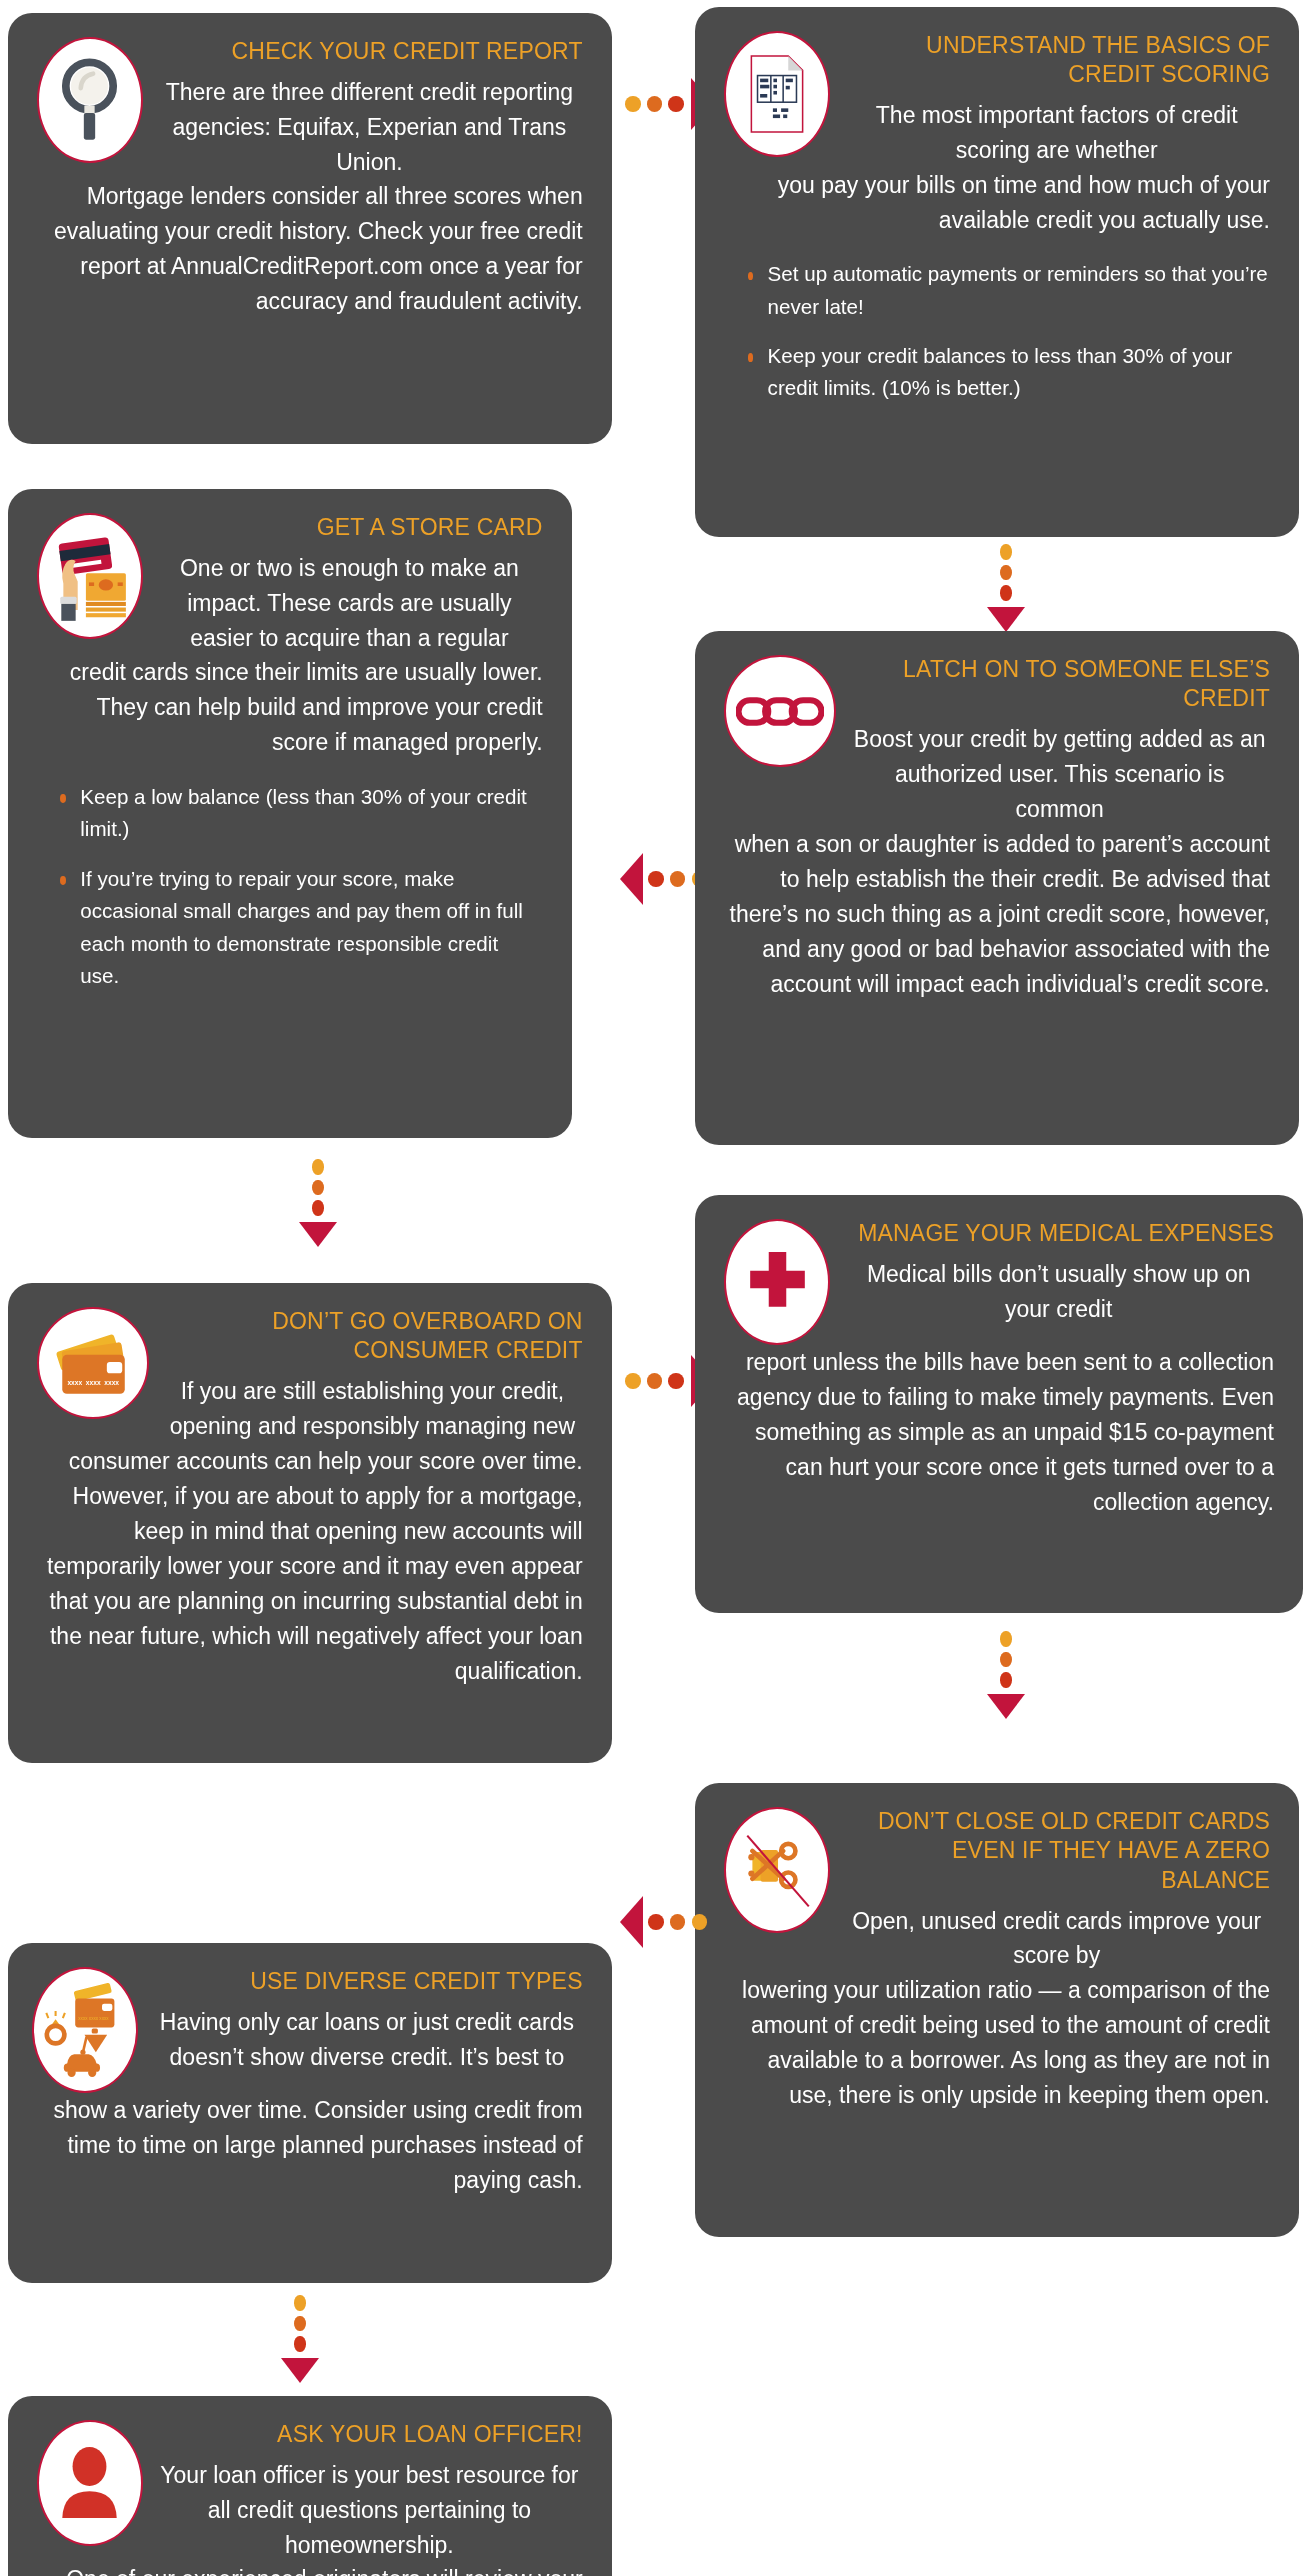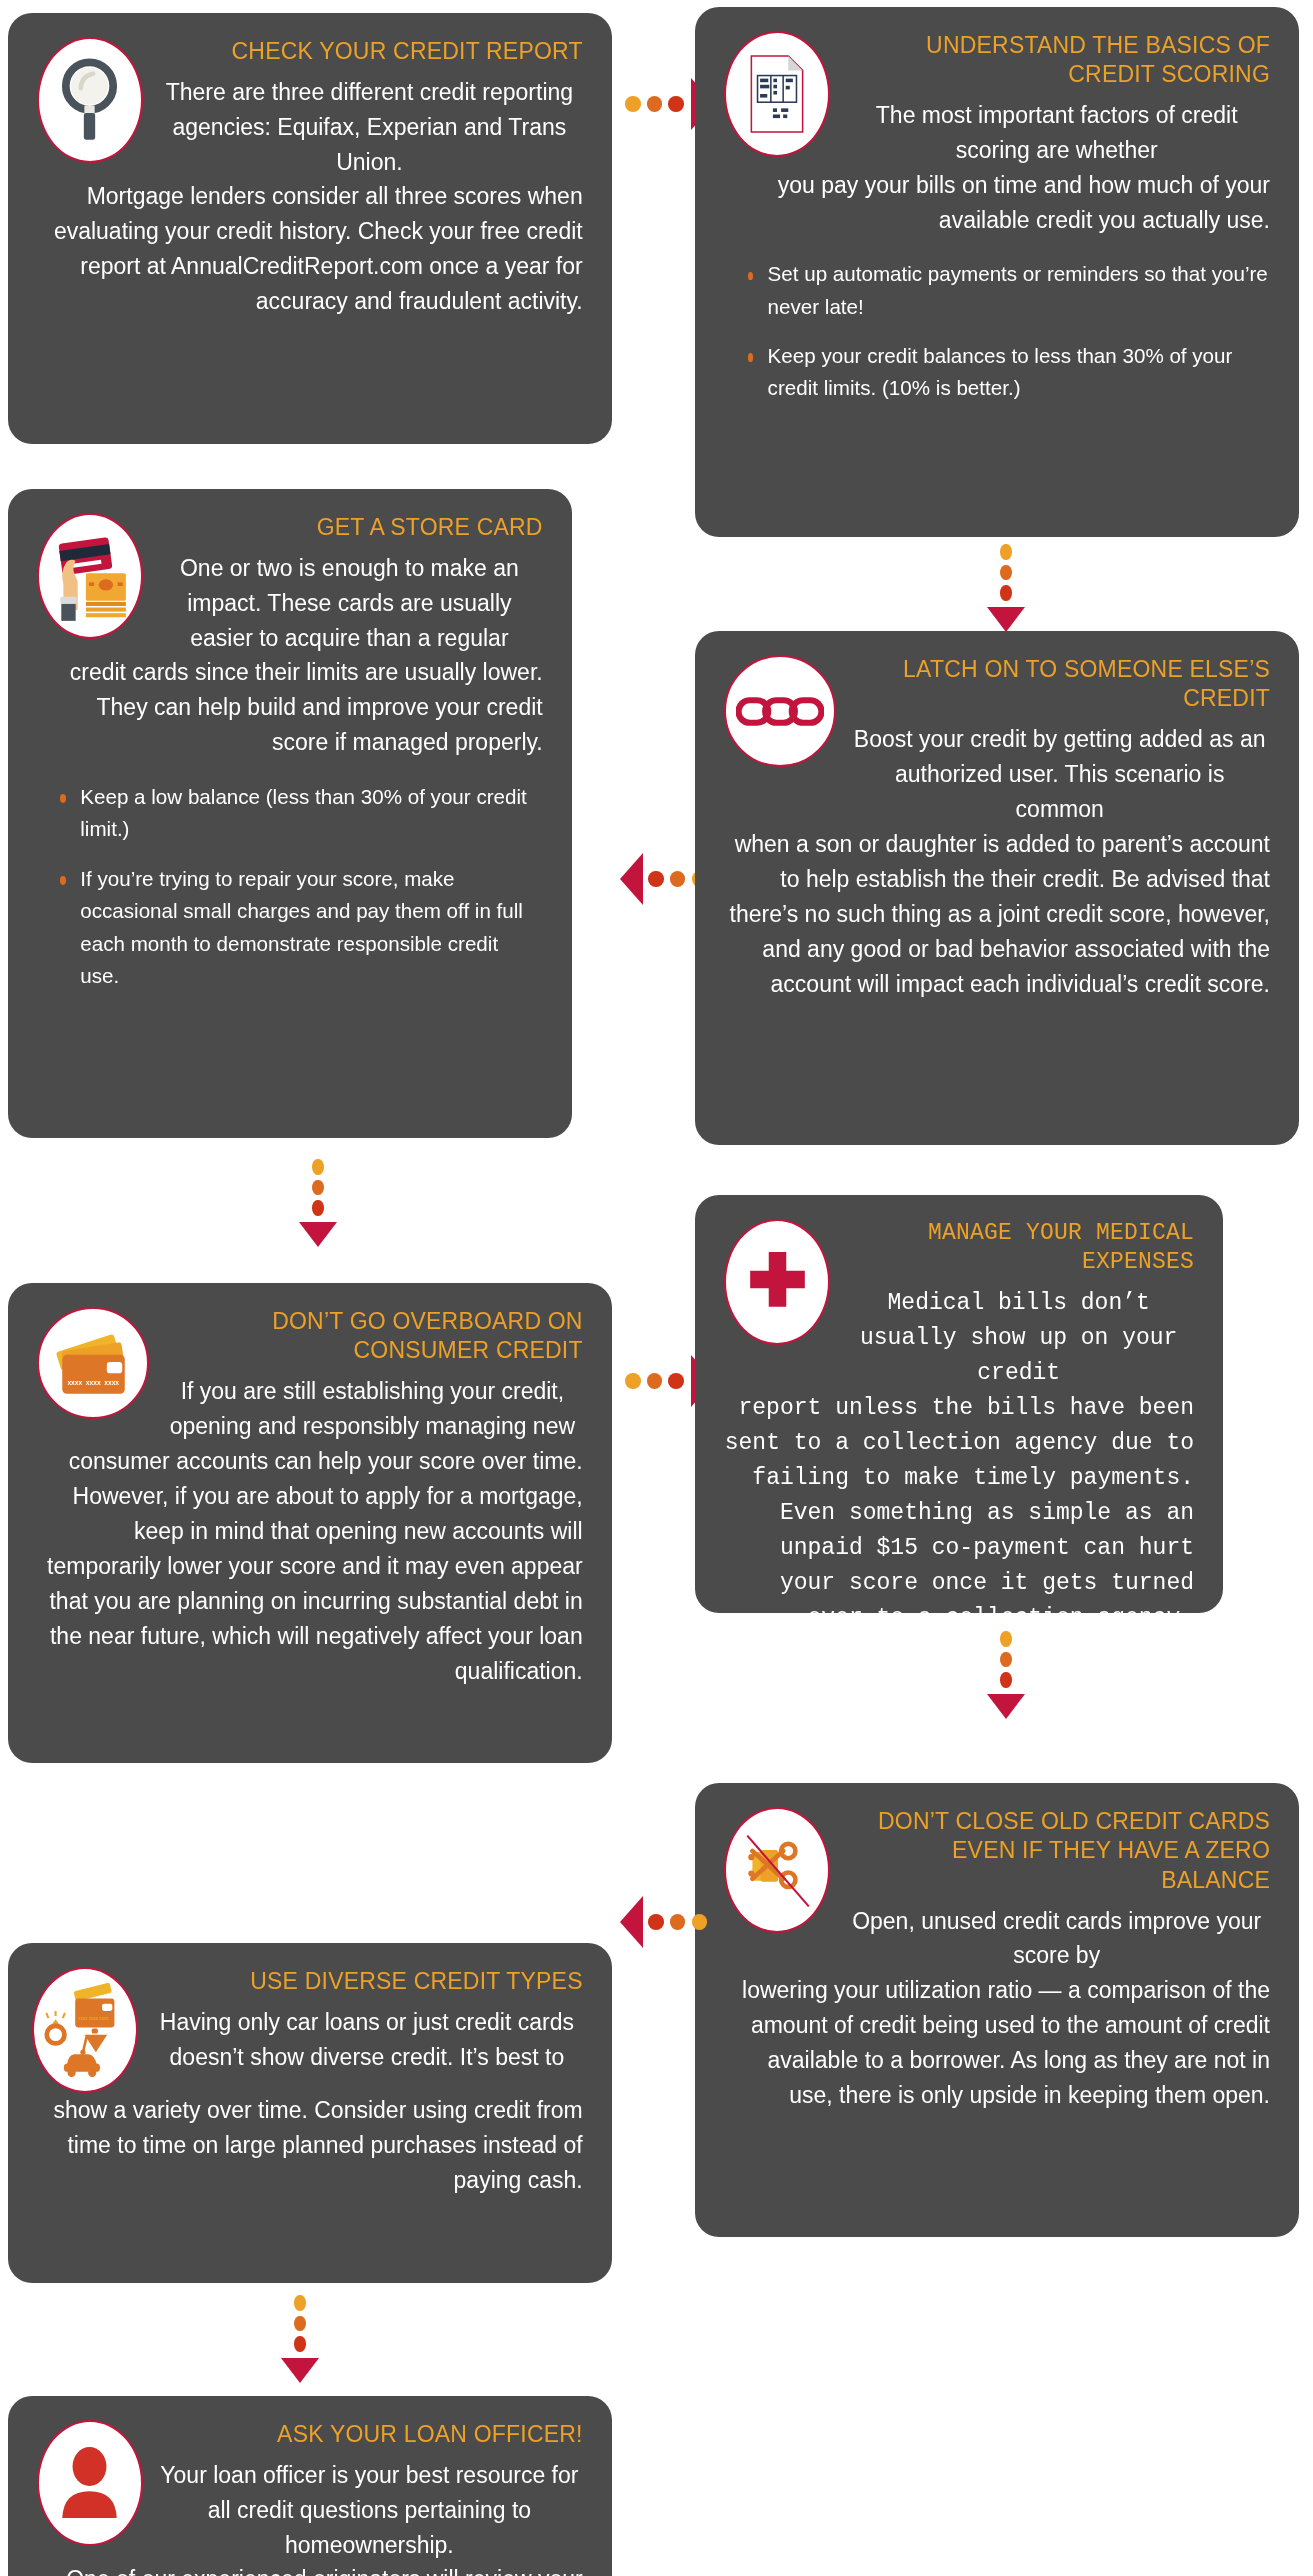--- a/index.html
+++ b/index.html
@@ -287,21 +287,21 @@
   <div class="card-body-rest">consumer accounts can help your score over time. However, if you are about to apply for a mortgage, keep in mind that opening new accounts will temporarily lower your score and it may even appear that you are planning on incurring substantial debt in the near future, which will negatively affect your loan qualification.</div>
 </div>
 
 <div class="conn horiz" style="left:625px; top:1355px;">
   <div class="dot" style="background:#eda127;"></div>
   <div class="dot" style="background:#dd6b1f;"></div>
   <div class="dot" style="background:#cf3418;"></div>
   <div class="tri-r"></div>
 </div>
 
-<div class="card" id="card-5" style="left:695px; top:1195px; width:528px; height:418px;font-family:Liberation Mono, monospace;">
+<div class="card" id="card-5" style="left:695px; top:1195px; width:608px; height:418px;">
   <div class="card-head">
     <div class="icon-badge">
       <svg width="67" height="67" viewBox="0 0 130 130">
         <path d="M48 6 h34 v36 h36 v34 h-36 v36 h-34 v-36 h-36 v-34 h36 z" fill="#c2143c"></path>
       </svg>
     </div>
     <div class="head-text">
       <div class="card-title">MANAGE YOUR MEDICAL EXPENSES</div>
       <div class="card-body-top">Medical bills don’t usually show up on your credit</div>
     </div>

